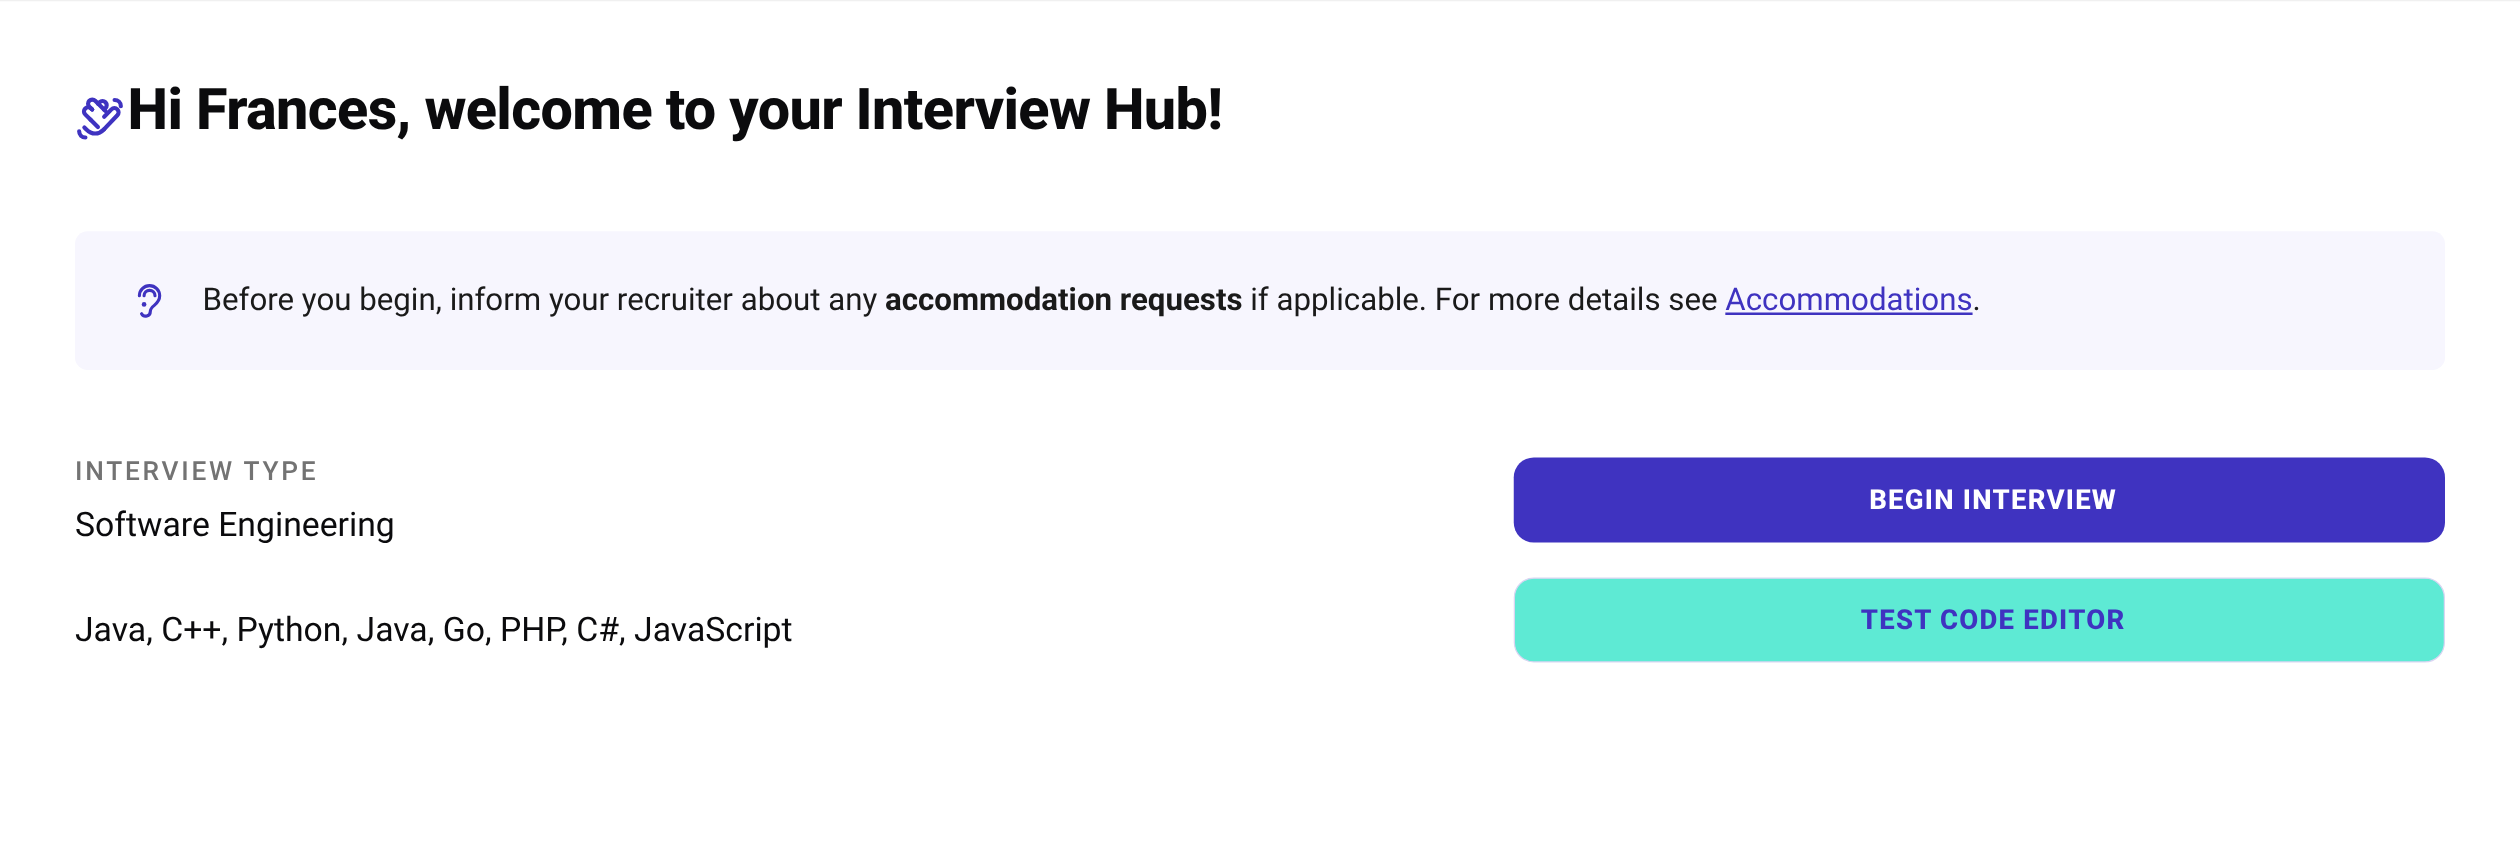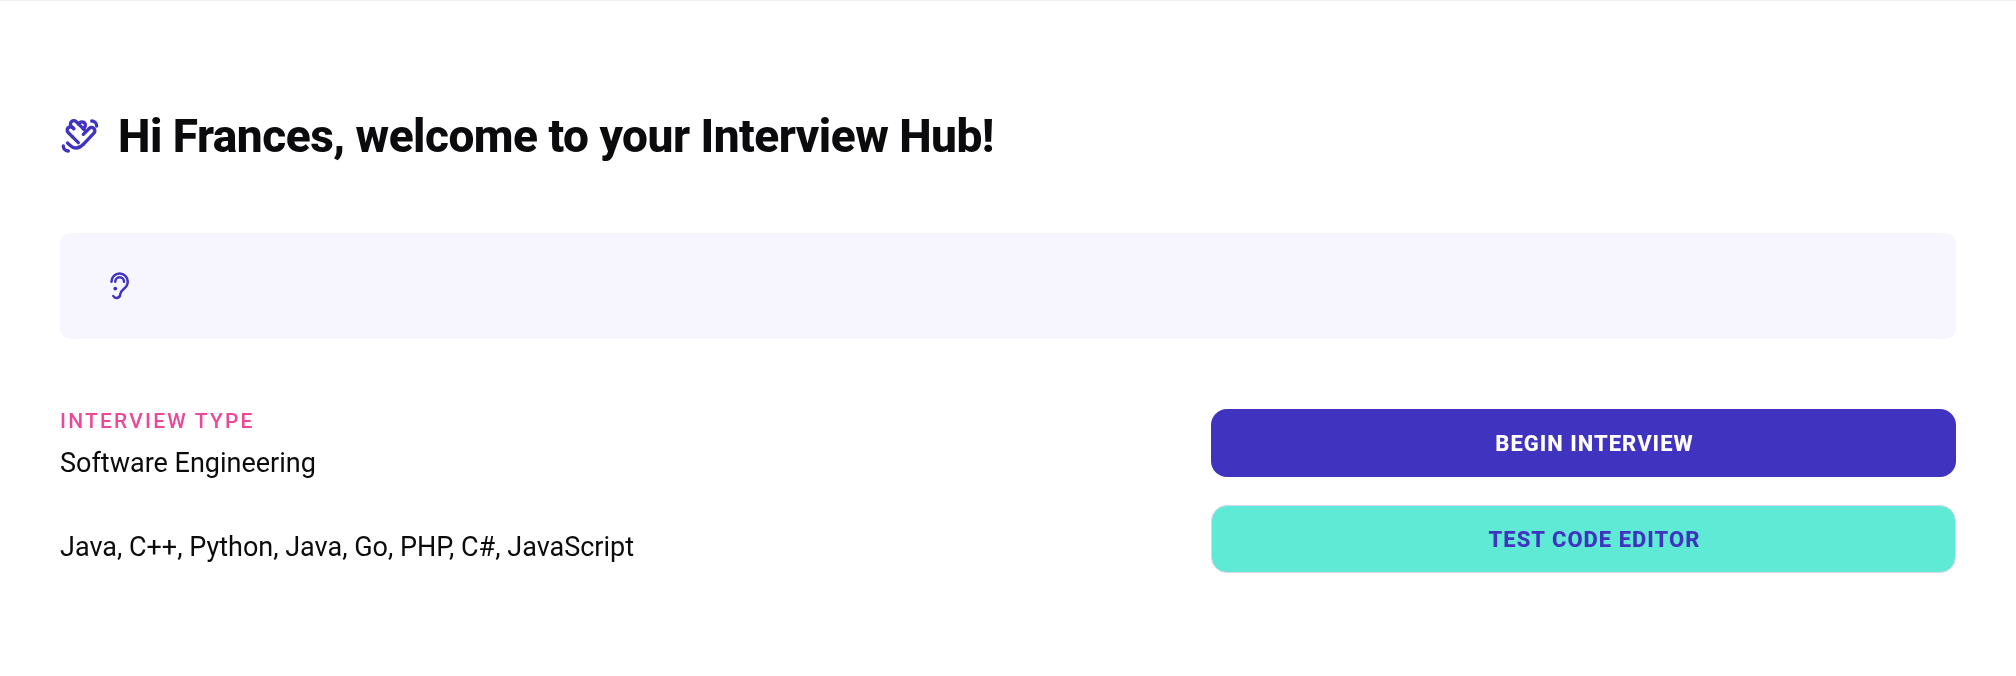--- a/index.html
+++ b/index.html
@@ -8,24 +8,23 @@
       background: #ffffff;
       width: 2016px;
       height: 676px;
       border-top: 1px solid #f0f0f0;
       padding: 60px 60px 0 60px;
     }
     .container { width: 100%; }
 
     .header-row {
       display: flex;
-      align-items: center;
-      gap: 18px;
+      align-items: flex-end;
+      gap: 2px;
       margin-bottom: 70px;
-      margin-top: 48px;
     }
     .wave-icon {
       width: 40px;
       height: 40px;
       color: #3F33C0;
       flex-shrink: 0;
     }
     .page-title {
       font-size: 46px;
       font-weight: 800;
@@ -63,21 +62,21 @@
       display: flex;
       justify-content: space-between;
       align-items: flex-start;
       gap: 40px;
     }
     .details-left { flex: 1; }
     .field-label {
       font-size: 21px;
       font-weight: 500;
       letter-spacing: 2.2px;
-      color: #ec4899;
+      color: #737373;
       text-transform: uppercase;
       margin-bottom: 14px;
     }
     .field-value {
       font-size: 27px;
       color: #0b0b0d;
       font-weight: 400;
       margin-bottom: 52px;
     }
 
@@ -134,20 +133,23 @@
   </div>
 
   <div class="notice">
     <span class="hearing-icon">
       <svg viewBox="0 0 24 24" fill="none" stroke="currentColor" stroke-width="2" stroke-linecap="round" stroke-linejoin="round">
         <path d="M6 8.5a6.5 6.5 0 1 1 13 0c0 6-6 6-6 10a3 3 0 0 1-5.6 1.5"></path>
         <path d="M9 8.5a3.5 3.5 0 0 1 7 0"></path>
         <circle cx="9" cy="14" r="1.5" fill="currentColor" stroke="none"></circle>
       </svg>
     </span>
+    <p class="notice-text">
+      <span>Before you begin, inform your recruiter about any </span><span class="bold">accommodation requests</span><span> if applicable. For more details see </span><a href="#" class="notice-link">Accommodations</a><span>.</span>
+    </p>
   </div>
 
   <div class="details-row">
     <div class="details-left">
       <div class="field-label">INTERVIEW TYPE</div>
       <div class="field-value">Software Engineering</div>
       <div class="field-value" style="margin-bottom:0">Java, C++, Python, Java, Go, PHP, C#, JavaScript</div>
     </div>
     <div class="actions">
       <button class="btn btn-primary">BEGIN INTERVIEW</button>

